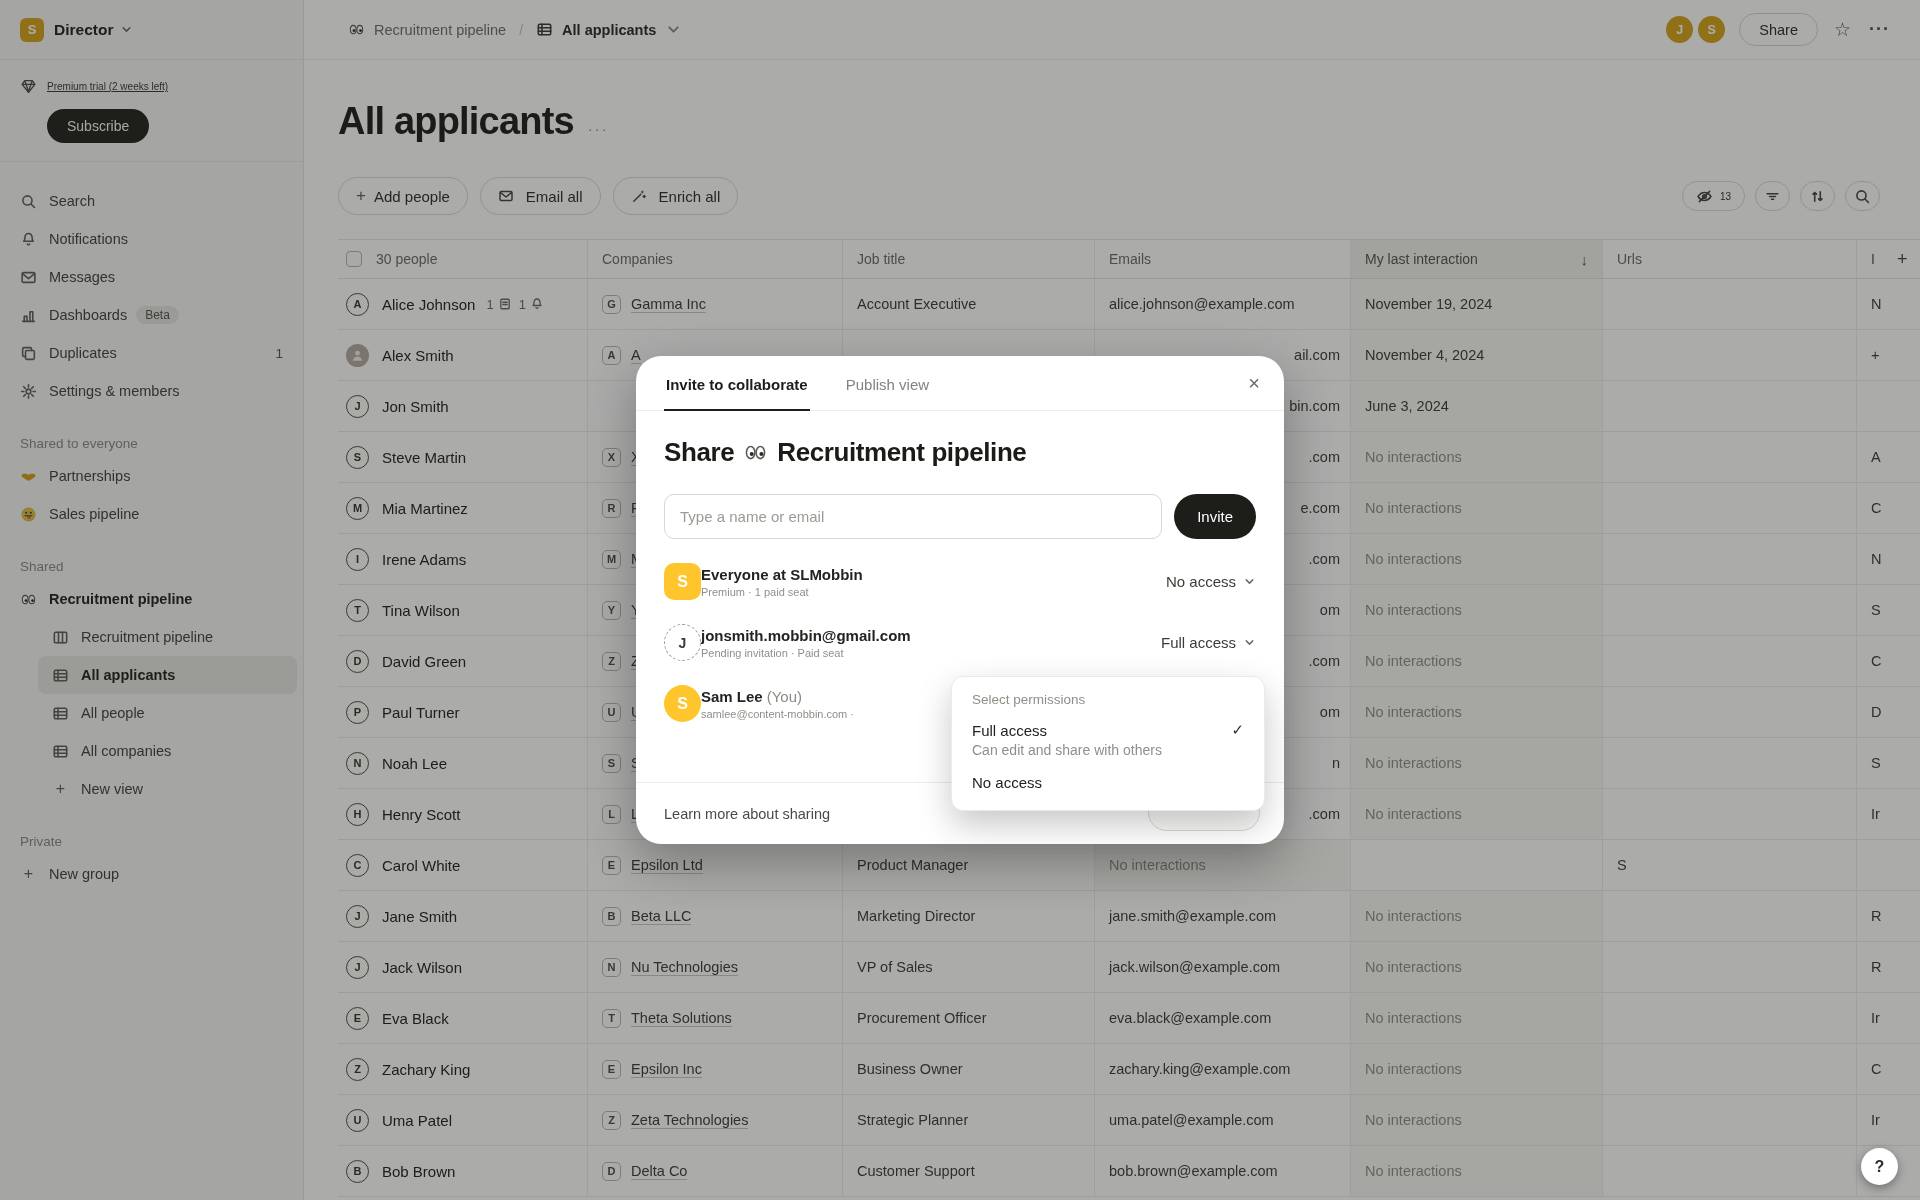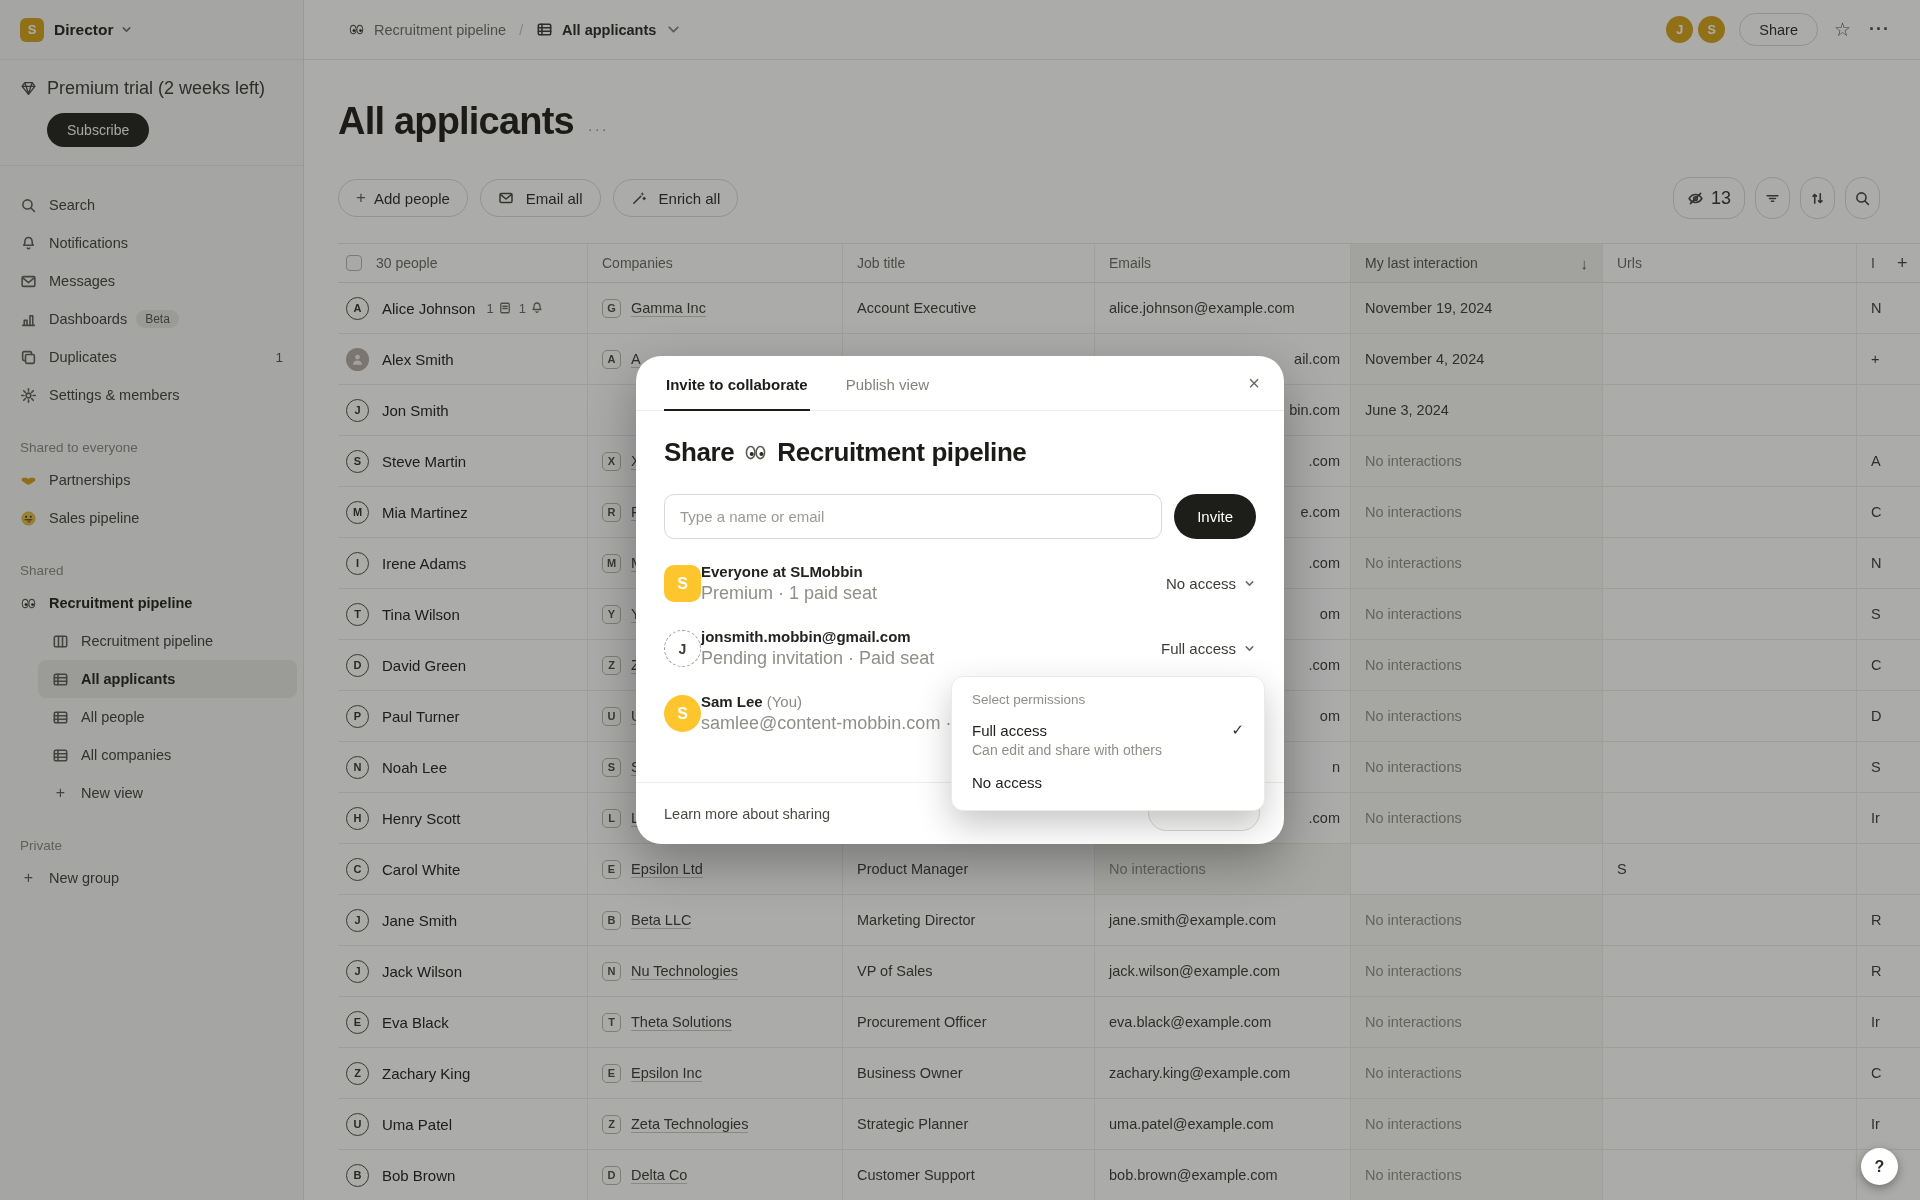--- a/index.html
+++ b/index.html
@@ -13,21 +13,21 @@
     background:#f6f6f4; border-right:1px solid #e3e3e0; z-index:10; }
   .ws-row { height:60px; display:flex; align-items:center; padding:0 16px 0 20px;
     border-bottom:1px solid #e7e7e4; cursor:pointer; }
   .ws-logo { width:24px; height:24px; border-radius:6px; background:#d6a41c; color:#fff;
     font-size:13px; font-weight:700; display:flex; align-items:center; justify-content:center; }
   .ws-name { margin-left:10px; font-size:15.5px; font-weight:700; color:#232320; }
   .ws-chev { margin-left:7px; width:13px; height:13px; color:#6b6b66; }
   .trial-block { padding:18px 20px 18px 20px; border-bottom:1px solid #e7e7e4; }
   .trial-row { display:flex; align-items:center; }
   .trial-row .i { width:17px; height:17px; color:#4a4a46; }
-  .trial-label { margin-left:10px; font-size:18px; color:#3a3a36; }
+  .trial-label { margin-left:10px; font-size:10px; color:#3a3a36;text-decoration:underline; }
   .subscribe-btn { margin:14px 0 0 27px; height:34px; padding:0 20px; border:none;
     background:#23231f; color:#f6f6f3; font-size:14px; font-weight:500;
     border-radius:17px; cursor:pointer; font-family:inherit; }
   .nav { padding-top:20px; }
   .side-item { height:38px; margin:0 6px; padding:0 14px; display:flex; align-items:center;
     border-radius:8px; cursor:pointer; }
   .side-item .i { width:17px; height:17px; color:#5f5f5a; flex:0 0 auto; }
   .side-item .lbl { margin-left:12px; font-size:14.5px; color:#42423e; white-space:nowrap; }
   .side-item.strong .lbl { color:#232320; font-weight:600; }
   .side-item.selected { background:#e7e7e3; }
@@ -60,23 +60,23 @@
   .view-title { font-size:38px; font-weight:700; letter-spacing:-0.8px; color:#201f1c; }
   .title-dots { margin-left:14px; color:#8f8f89; font-size:15px; letter-spacing:2px; cursor:pointer;}
   .actions-row { margin-top:34px; padding:0 40px 0 34px; display:flex; align-items:center; }
   .pill-btn { height:38px; padding:0 17px; display:flex; align-items:center; gap:8px;
     background:#fff; border:1px solid #d9d9d5; border-radius:19px; font-size:15px; color:#2e2e2a;
     cursor:pointer; font-family:inherit; font-weight:500;}
   .pill-btn + .pill-btn { margin-left:12px;gap:12px; }
   .pill-btn .i { width:16px; height:16px; color:#44443f; }
   .pill-btn .plus-glyph { width:auto; font-size:17px; }
   .controls { margin-left:auto; display:flex; align-items:center; gap:10px; }
-  .ctrl { height:42px; min-width:34px; border:1px solid #d9d9d5; border-radius:17px; background:#fff;
+  .ctrl { height:30px; min-width:34px; border:1px solid #d9d9d5; border-radius:17px; background:#fff;
     display:flex; align-items:center; justify-content:center; gap:7px; cursor:pointer;
-    font-size:18px; color:#33332f; font-family:inherit; padding:0 8px;}
+    font-size:10px; color:#33332f; font-family:inherit; padding:0 8px;}
   .ctrl .i { width:17px; height:17px; color:#44443f; }
   
   .table { margin:24px 0 0 34px; font-size:14.5px; }
   .thead, .tr { display:grid; grid-template-columns:250px 255px 252px 256px 252px 254px 160px; }
   .thead { height:40px; border-top:1px solid #e7e7e4; border-bottom:1px solid #e2e2df; }
   .th { display:flex; align-items:center; padding:0 14px; color:#6b6b65; font-size:14px;
     border-right:1px solid #ececie9; border-right:1px solid #ecece9; cursor:pointer; }
   .th.sorted { background:#f1f1ee; color:#55554f; }
   .th .sort-arrow { margin-left:auto; font-size:15px; color:#55554f; }
   .th-people { padding-left:8px; gap:14px; }
@@ -127,21 +127,21 @@
     border-radius:23px; font-size:15px; font-weight:500; cursor:pointer; font-family:inherit;}
   .member-row { margin-top:24px; display:flex; align-items:center; }
   .m-avatar { width:37px; height:37px; flex:0 0 auto; display:flex; align-items:center;
     justify-content:center; font-size:16px; font-weight:600; }
   .m-avatar.square-gold { background:#fec52d; color:#fff; border-radius:10px; }
   .m-avatar.circle-gold { background:#fec52d; color:#fff; border-radius:50%; }
   .m-avatar.dashed-circle { border:1.6px dashed #9b9b95; color:#3c3c37; border-radius:50%; font-size:14px;}
   .m-info { min-width:0; }
   .m-name { font-size:15px; font-weight:600; color:#232320; }
   .m-name .you { color:#8a8a84; font-weight:400; margin-left:4px; }
-  .m-meta { margin-top:3px; font-size:18px; color:#8f8f89; }
+  .m-meta { margin-top:3px; font-size:11px; color:#8f8f89; }
   .m-access { margin-left:auto; display:flex; align-items:center; gap:7px; background:none; border:none;
     font-size:15px; color:#3c3c37; cursor:pointer; font-family:inherit; }
   .m-access .i { width:13px; height:13px; color:#6b6b65; }
   .modal-footer { position:absolute; left:0; right:0; bottom:0; height:62px;
     border-top:1px solid #ecece9; display:flex; align-items:center; padding:0 28px;
     border-radius:0 0 14px 14px; }
   .footer-link { font-size:14.5px; font-weight:500; color:#4a4a45; cursor:pointer; }
   .footer-ghost-btn { position:absolute; right:24px; bottom:13px; width:112px; height:37px;
     border:1px solid #d8d8d4; background:#fafaf8; border-radius:19px; cursor:pointer; }
   

